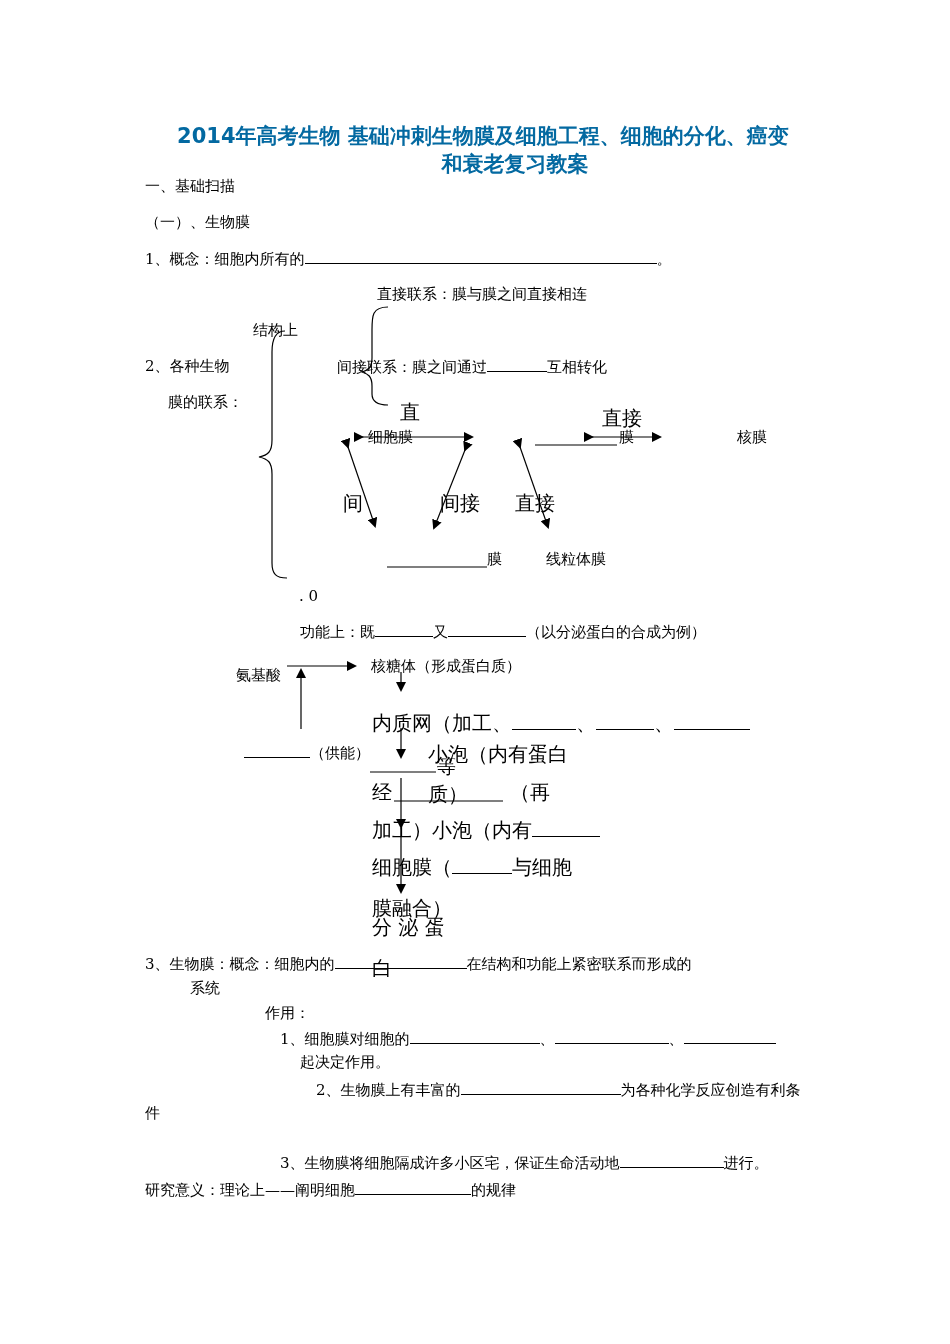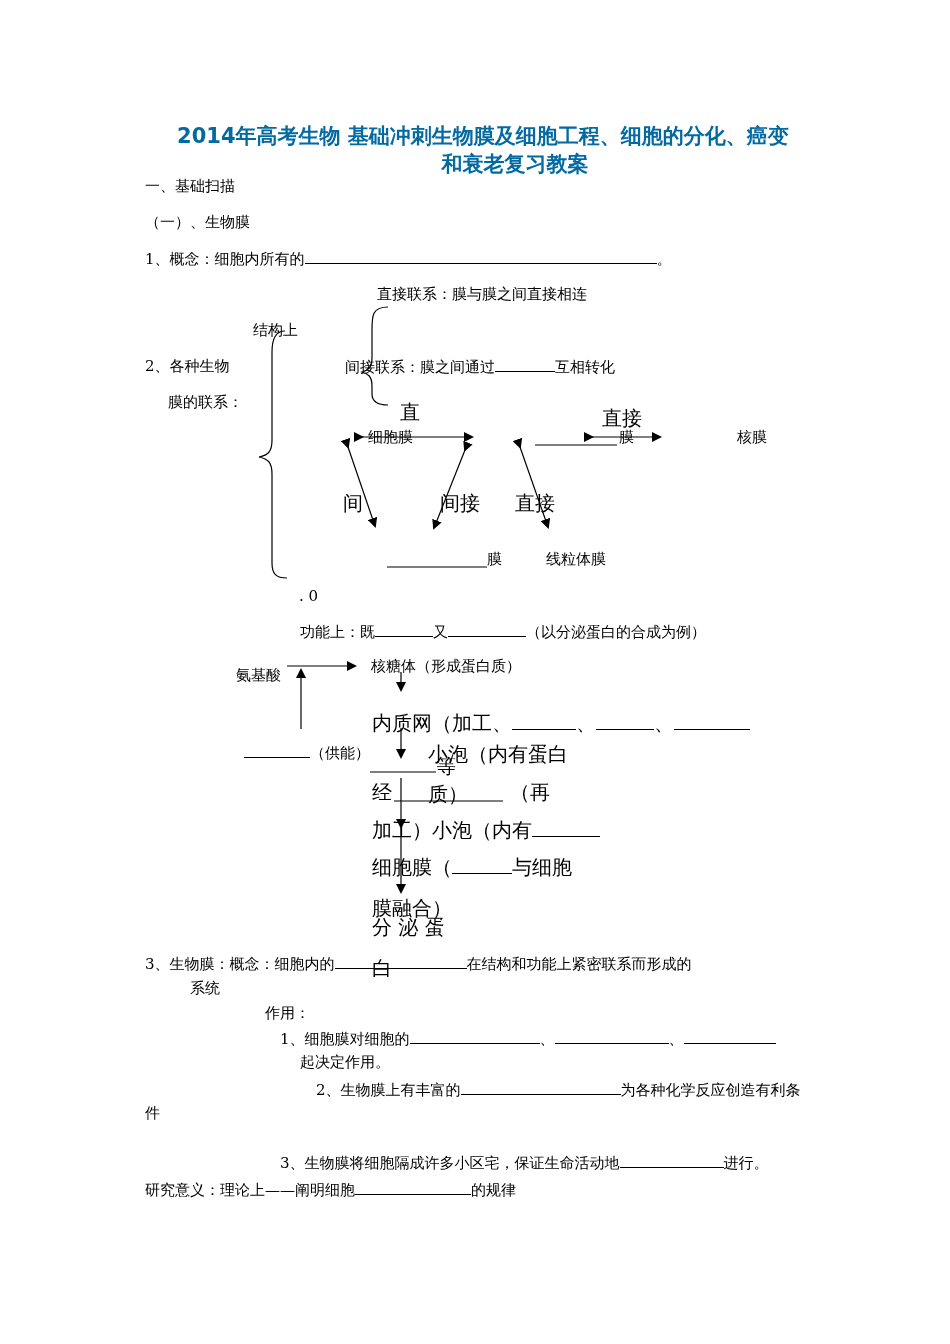--- a/index.html
+++ b/index.html
@@ -21,21 +21,21 @@
 
 <div class="t" style="left:145px; top:177px;">一、基础扫描</div>
 <div class="t" style="left:145px; top:213px;">（一）、生物膜</div>
 <div class="t" style="left:145px; top:249px;">
   <span>1、概念：细胞内所有的</span><span class="blank" style="width:352px;"></span><span>。</span>
 </div>
 
 <div class="t" style="left:329px; top:285px;margin-left:48px;">直接联系：膜与膜之间直接相连</div>
 <div class="t" style="left:253px; top:321px;">结构上</div>
 <div class="t" style="left:145px; top:357px;">2、各种生物</div>
-<div class="t" style="left:337px; top:357px;margin-left:8px;">
+<div class="t" style="left:337px; top:357px;">
   <span>间接联系：膜之间通过</span><span class="blank" style="width:60px;"></span><span>互相转化</span>
 </div>
 <div class="t" style="left:168px; top:393px;">膜的联系：</div>
 
 <div class="t big" style="left:400px; top:400px;">直</div>
 <div class="t big" style="left:602px; top:406px;">直接</div>
 <div class="t" style="left:368px; top:428px;">细胞膜</div>
 <div class="t" style="left:619px; top:428px;">膜</div>
 <div class="t" style="left:737px; top:428px;">核膜</div>
 <div class="t big" style="left:343px; top:491px;">间</div>

